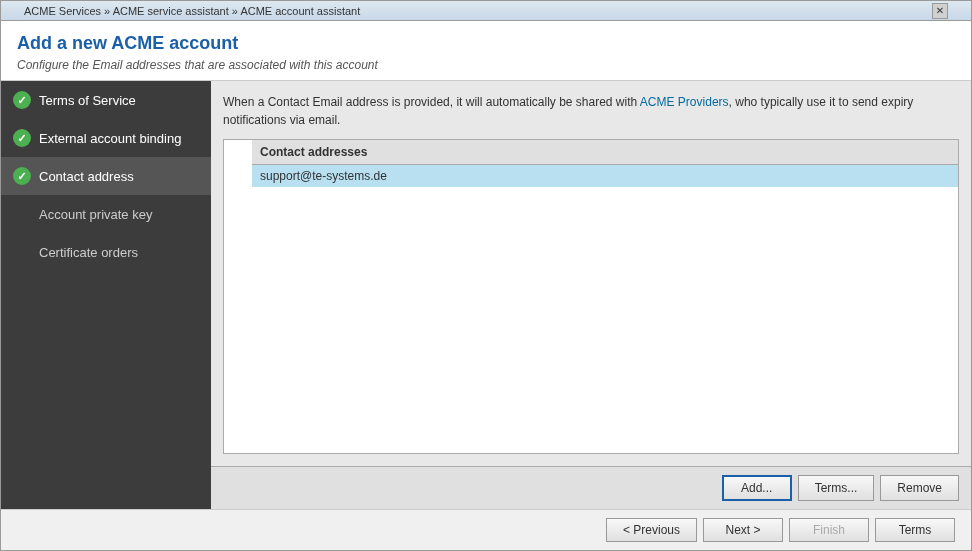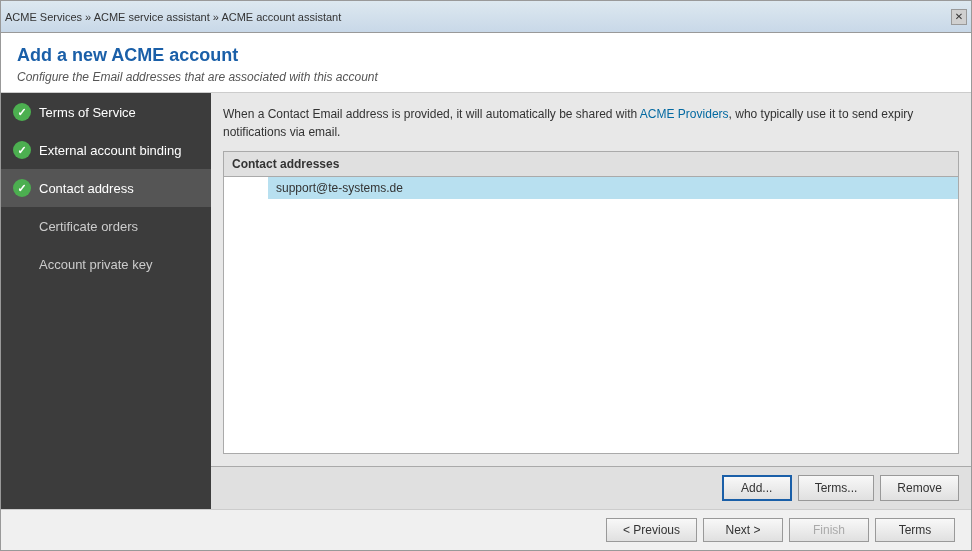--- a/index.html
+++ b/index.html
@@ -17,25 +17,25 @@
       height: 551px;
       background: #f0f0f0;
       border: 1px solid #999;
       display: flex;
       flex-direction: column;
     }
 
     .title-bar {
       background: linear-gradient(to bottom, #dde8f0, #c8d8e8);
       border-bottom: 1px solid #999;
-      padding: 4px 4px;
+      padding: 4px 23px;
       display: flex;
       align-items: center;
       justify-content: space-between;
-      height: 32px;
+      height: 20px;
       flex-shrink: 0;
     }
 
     .title-bar-text {
       font-size: 11px;
       color: #333;
     }
 
     .title-bar-close {
       width: 16px;
@@ -152,20 +152,21 @@
       color: #0369a1;
     }
 
     .table-container {
       background: white;
       border: 1px solid #aaa;
       flex: 1;
       overflow: hidden;
       display: flex;
       flex-direction: column;
+      padding-left: 28px;
     }
 
     .table-header {
       background: #e0e0e0;
       padding: 5px 8px;
       font-size: 12px;
       font-weight: bold;
       color: #333;
       border-bottom: 1px solid #aaa;
     }
@@ -177,21 +178,20 @@
 
     .table-row {
       padding: 4px 8px;
       font-size: 12px;
       color: #333;
       cursor: pointer;
     }
 
     .table-row.selected {
       background: #b8e0f0;
-      margin-left: 44px;
     }
 
     .action-bar {
       background: #e0e0e0;
       border-top: 1px solid #aaa;
       padding: 8px 12px;
       display: flex;
       justify-content: flex-end;
       gap: 6px;
       flex-shrink: 0;
@@ -260,26 +260,26 @@
         <span>External account binding</span>
       </div>
 
       <div class="sidebar-item active completed">
         <span class="check-icon">✓</span>
         <span>Contact address</span>
       </div>
 
       <div class="sidebar-item">
         <span class="bullet-icon"></span>
-        <span>Certificate orders</span>
+        <span>Account private key</span>
       </div>
 
       <div class="sidebar-item">
         <span class="bullet-icon"></span>
-        <span>Account private key</span>
+        <span>Certificate orders</span>
       </div>
 
     </div>
 
     <div class="main-panel">
       <div class="main-content">
 
         <div class="info-text">
           When a Contact Email address is provided, it will automatically be shared with <span class="link">ACME Providers</span>, who typically use it to send expiry notifications via email.
         </div>

